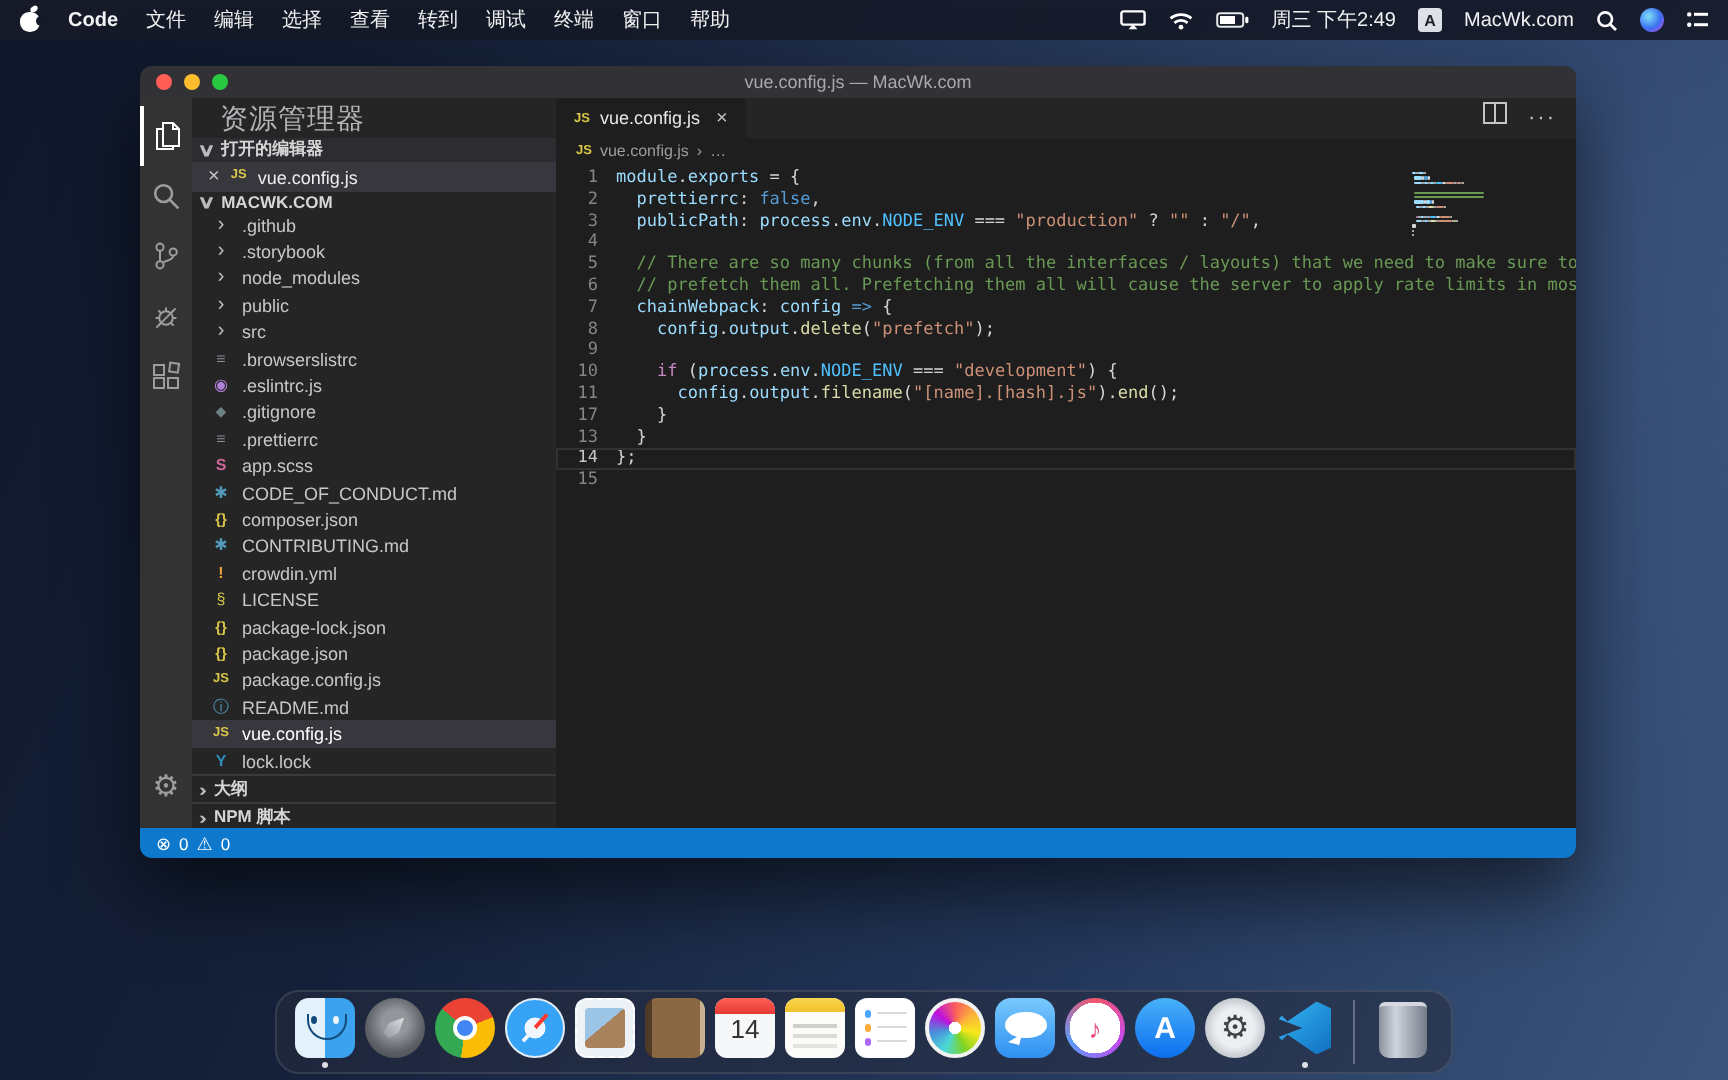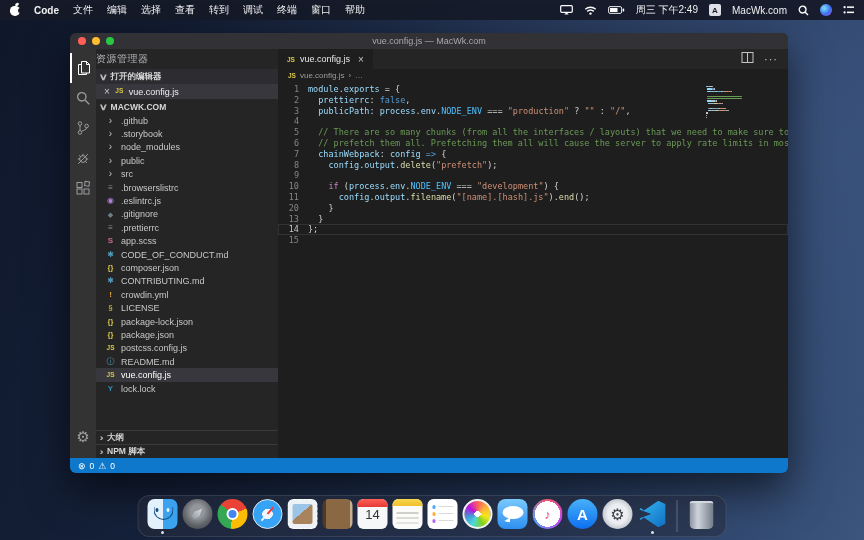--- a/index.html
+++ b/index.html
@@ -21,39 +21,39 @@
   .apple{position:relative;width:10px;height:12px;display:inline-block;}
   .apple i{position:absolute;left:0;top:2px;width:10px;height:10px;background:#fff;border-radius:45% 45% 48% 48%;}
   .apple i:after{content:"";position:absolute;right:-3px;top:2px;width:5px;height:5px;border-radius:50%;background:#161a28;}
   .apple b{position:absolute;left:5px;top:-1px;width:4px;height:3px;background:#fff;border-radius:60% 40% 60% 40%;transform:rotate(-20deg);}
   .mb-right{margin-left:auto;display:flex;align-items:center;gap:11px;}
   .mb-ime{display:inline-flex;align-items:center;justify-content:center;width:12px;height:12px;border-radius:2px;background:#dfe2e8;color:#1c1f27;font-size:8px;font-weight:bold;}
   .siri{width:12px;height:12px;border-radius:50%;background:radial-gradient(circle at 35% 35%, #7fe0f7, #3b6ff0 55%, #c44af1 95%);}
   .mb-right svg{display:block;}
 
   
-  .window{position:absolute;left:70px;top:33px;width:718px;height:440px;border-radius:6px;
+  .window{position:absolute;left:70px;top:33px;width:718px;height:396px;border-radius:6px;
     overflow:hidden;box-shadow:0 18px 40px rgba(0,0,0,.6);display:flex;flex-direction:column;background:#1e1e1e;}
   .titlebar{height:16px;background:#32323a;background:#313136;flex:0 0 16px;display:flex;align-items:center;position:relative;}
   .lights{display:flex;gap:6px;margin-left:8px;}
   .light{width:8px;height:8px;border-radius:50%;}
   .l-red{background:#ff5f57}.l-yellow{background:#febc2e}.l-green{background:#28c840}
   .win-title{position:absolute;left:0;right:0;text-align:center;font-size:9px;color:#a8a8ad;pointer-events:none;}
 
   .win-main{flex:1;display:flex;min-height:0;}
 
   
   .activitybar{width:26px;background:#333333;display:flex;flex-direction:column;align-items:center;padding-top:4px;gap:0;}
   .ab-icon{width:26px;height:30px;display:flex;align-items:center;justify-content:center;color:#9b9da0;}
   .ab-icon.active{color:#ffffff;border-left:2px solid #fff;}
   .ab-gear{margin-top:auto;margin-bottom:6px;font-size:15px;color:#9b9da0;display:flex;align-items:center;justify-content:center;}
 
   
   .sidebar{width:182px;background:#252526;display:flex;flex-direction:column;font-size:9px;color:#cccccc;min-height:0;}
-  .sb-title{height:20px;line-height:20px;color:#b3b3b8;letter-spacing:.5px;font-size:10px;}
+  .sb-title{height:20px;line-height:20px;padding-left:14px;color:#b3b3b8;letter-spacing:.5px;font-size:14px;}
   .sb-section{height:15px;display:flex;align-items:center;gap:4px;padding-left:4px;background:#2d2d31;font-weight:bold;font-size:8.5px;color:#d6d6d6;}
   .sb-chev{font-size:9px;color:#bbb;transform:scaleX(1.4);display:inline-block;}
   .oe-item{height:15px;display:flex;align-items:center;gap:4px;padding-left:8px;background:#37373d;color:#eeeeee;}
   .oe-close{color:#c8c8c8;font-size:10px;line-height:1;}
   .proj-head{background:transparent;}
   .file-tree{flex:0 0 auto;}
   .tree-row{height:13.4px;display:flex;align-items:center;gap:5px;padding-left:9px;white-space:nowrap;color:#c8c8c8;}
   .tree-row.selected{background:#37373d;color:#fff;}
   .fi{width:11px;flex:0 0 11px;text-align:center;font-size:8px;line-height:1;}
   .fi-chevron{color:#c0c0c0;font-size:10px;}
@@ -346,21 +346,21 @@
             <div class="tree-row">
               <span class="fi fi-json">{}</span>
               <span>package-lock.json</span>
             </div>
             <div class="tree-row">
               <span class="fi fi-json">{}</span>
               <span>package.json</span>
             </div>
             <div class="tree-row">
               <span class="fi fi-js">JS</span>
-              <span>postcss.config.js</span>
+              <span>package.config.js</span>
             </div>
             <div class="tree-row">
               <span class="fi fi-info">ⓘ</span>
               <span>README.md</span>
             </div>
             <div class="tree-row selected">
               <span class="fi fi-js">JS</span>
               <span>vue.config.js</span>
             </div>
             <div class="tree-row">
@@ -407,21 +407,21 @@
               <div class="code-row"><span class="gutter">2</span><span class="code-text"><span class="tk-p">  </span><span class="tk-v">prettierrc</span><span class="tk-p">: </span><span class="tk-k">false</span><span class="tk-p">,</span></span></div>
               <div class="code-row"><span class="gutter">3</span><span class="code-text"><span class="tk-p">  </span><span class="tk-v">publicPath</span><span class="tk-p">: </span><span class="tk-v">process</span><span class="tk-p">.</span><span class="tk-v">env</span><span class="tk-p">.</span><span class="tk-n">NODE_ENV</span><span class="tk-p"> === </span><span class="tk-s">"production"</span><span class="tk-p"> ? </span><span class="tk-s">""</span><span class="tk-p"> : </span><span class="tk-s">"/"</span><span class="tk-p">,</span></span></div>
               <div class="code-row"><span class="gutter">4</span><span class="code-text"></span></div>
               <div class="code-row"><span class="gutter">5</span><span class="code-text"><span class="tk-p">  </span><span class="tk-c">// There are so many chunks (from all the interfaces / layouts) that we need to make sure to</span></span></div>
               <div class="code-row"><span class="gutter">6</span><span class="code-text"><span class="tk-p">  </span><span class="tk-c">// prefetch them all. Prefetching them all will cause the server to apply rate limits in mos</span></span></div>
               <div class="code-row"><span class="gutter">7</span><span class="code-text"><span class="tk-p">  </span><span class="tk-v">chainWebpack</span><span class="tk-p">: </span><span class="tk-v">config</span><span class="tk-k"> =&gt; </span><span class="tk-p">{</span></span></div>
               <div class="code-row"><span class="gutter">8</span><span class="code-text"><span class="tk-p">    </span><span class="tk-v">config</span><span class="tk-p">.</span><span class="tk-v">output</span><span class="tk-p">.</span><span class="tk-fn">delete</span><span class="tk-p">(</span><span class="tk-s">"prefetch"</span><span class="tk-p">);</span></span></div>
               <div class="code-row"><span class="gutter">9</span><span class="code-text"></span></div>
               <div class="code-row"><span class="gutter">10</span><span class="code-text"><span class="tk-p">    </span><span class="tk-kw">if</span><span class="tk-p"> (</span><span class="tk-v">process</span><span class="tk-p">.</span><span class="tk-v">env</span><span class="tk-p">.</span><span class="tk-n">NODE_ENV</span><span class="tk-p"> === </span><span class="tk-s">"development"</span><span class="tk-p">) {</span></span></div>
               <div class="code-row"><span class="gutter">11</span><span class="code-text"><span class="tk-p">      </span><span class="tk-v">config</span><span class="tk-p">.</span><span class="tk-v">output</span><span class="tk-p">.</span><span class="tk-fn">filename</span><span class="tk-p">(</span><span class="tk-s">"[name].[hash].js"</span><span class="tk-p">).</span><span class="tk-fn">end</span><span class="tk-p">();</span></span></div>
-              <div class="code-row"><span class="gutter">20</span><span class="code-text"><span class="tk-p">    }</span></span></div>
+              <div class="code-row"><span class="gutter">17</span><span class="code-text"><span class="tk-p">    }</span></span></div>
               <div class="code-row"><span class="gutter">13</span><span class="code-text"><span class="tk-p">  }</span></span></div>
               <div class="code-row active"><span class="gutter">14</span><span class="code-text"><span class="tk-p">};</span></span></div>
               <div class="code-row"><span class="gutter">15</span><span class="code-text"></span></div>
             </div>
           <div class="minimap">
               <div class="mm-line">
                 <span class="mm-seg" style="width: 2.28px; background: rgb(156, 220, 254);"></span>
                 <span class="mm-seg" style="width: 1px; background: rgb(212, 212, 212);"></span>
                 <span class="mm-seg" style="width: 2.66px; background: rgb(156, 220, 254);"></span>
                 <span class="mm-seg" style="width: 1.52px; background: rgb(212, 212, 212);"></span>

